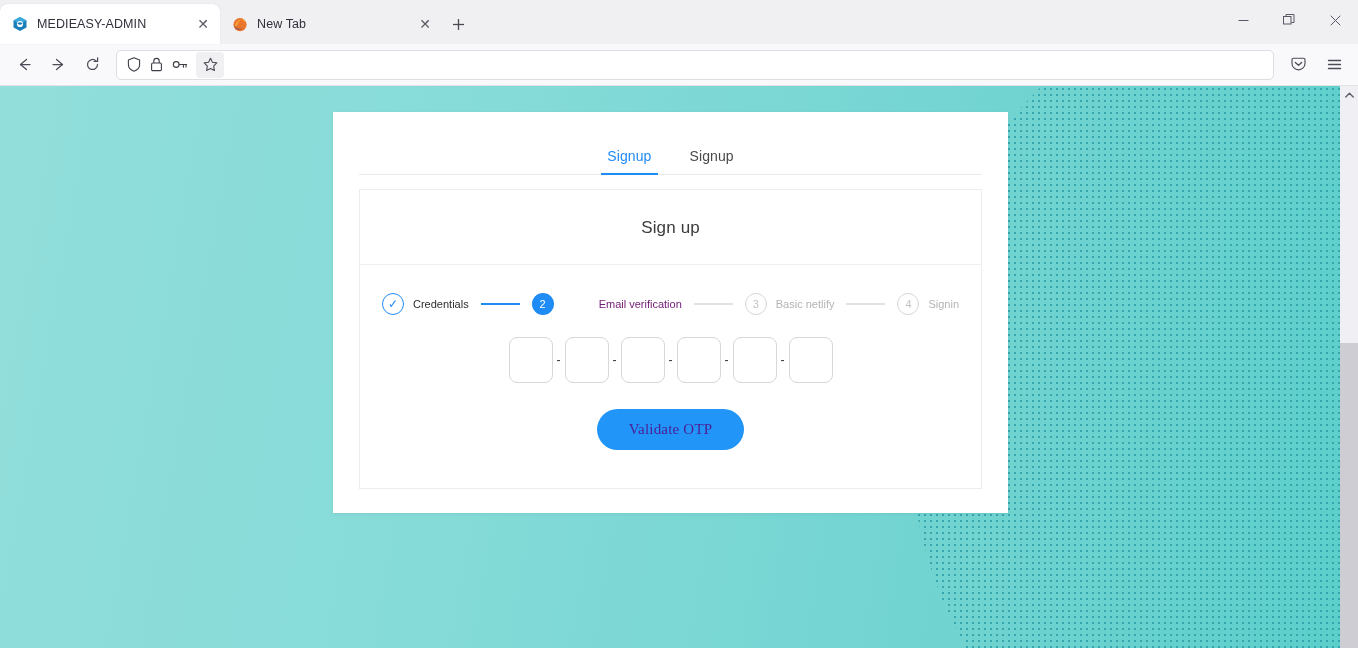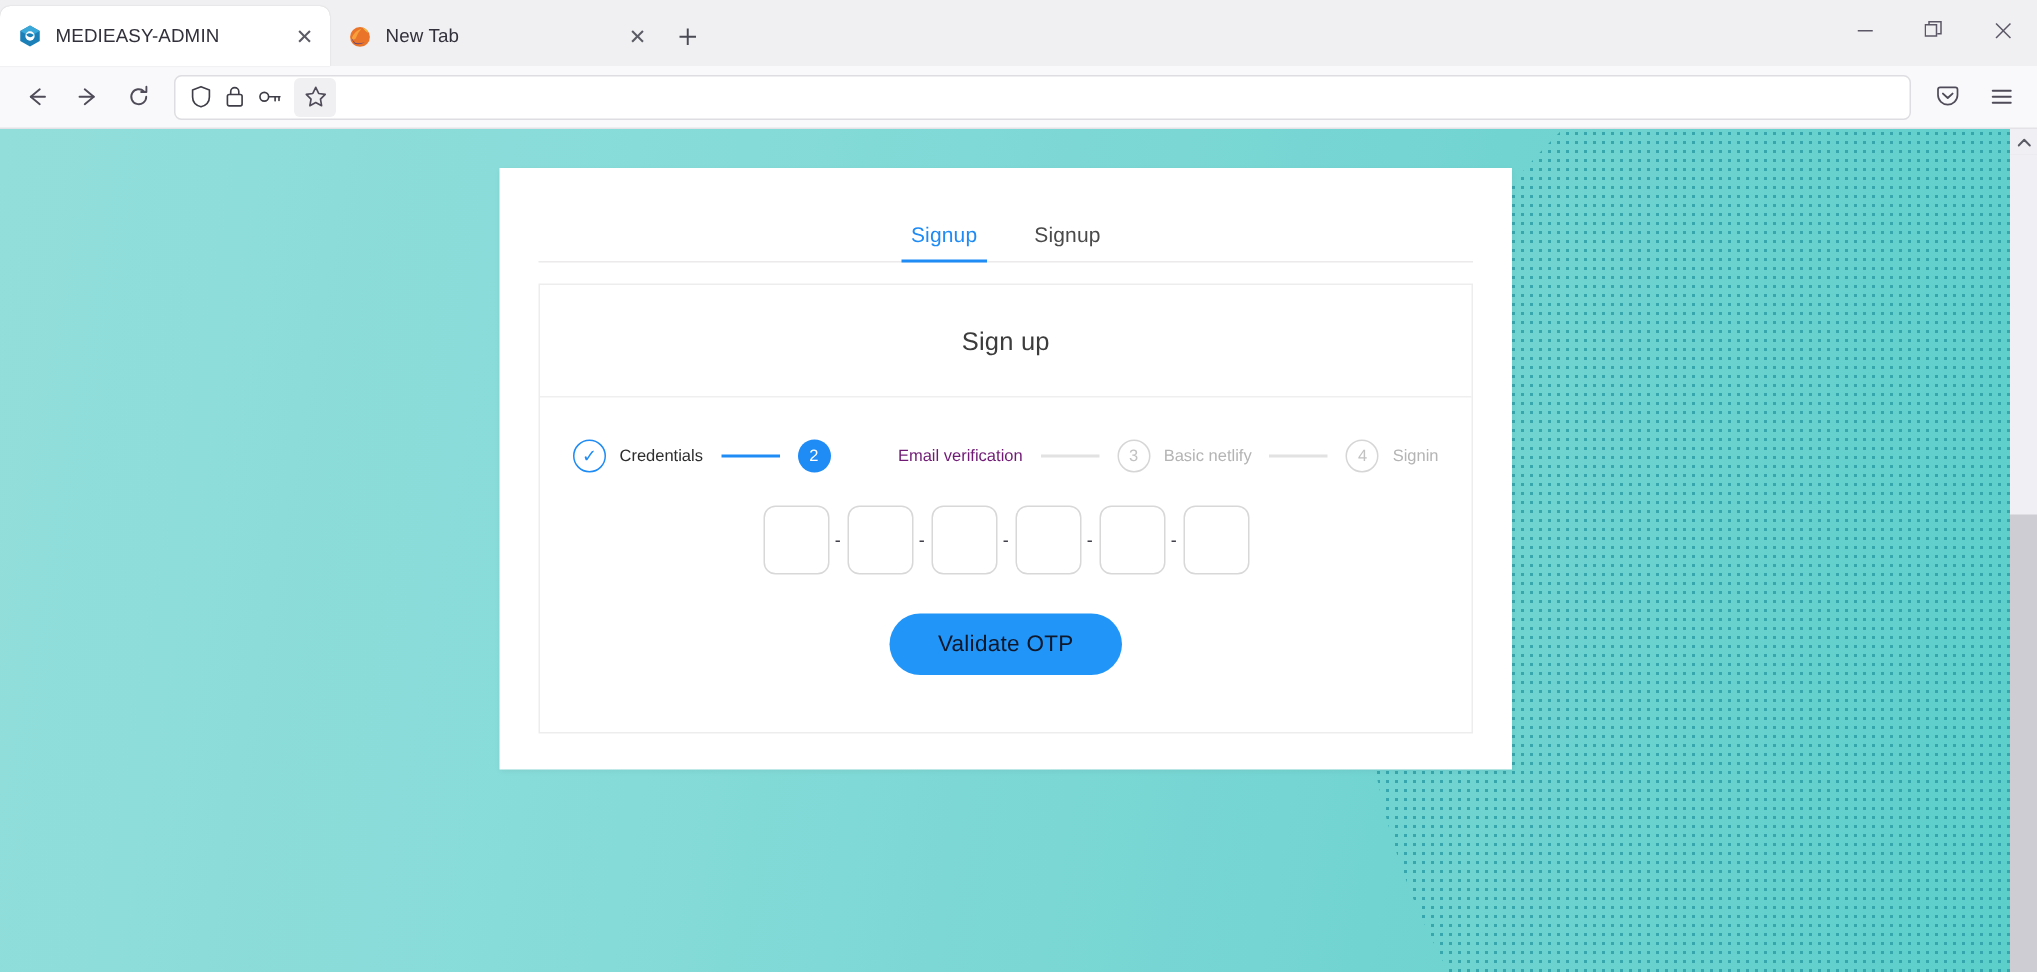--- a/index.html
+++ b/index.html
@@ -270,26 +270,26 @@
     width: 12px;
     text-align: center;
     color: #30313c;
     font-size: 12px;
     line-height: 1;
   }
 
   .btn-row { display: flex; justify-content: center; padding: 26px 0 38px; }
   .validate-btn {
     background: #2196f8;
-    color: #0f172a;
+    color: #4c1d95;
     border: none;
     border-radius: 22px;
     font-size: 15px;
     padding: 12px 32px;
-    font-family: Liberation Sans, sans-serif;
+    font-family: Liberation Serif, serif;
     letter-spacing: .2px;
   }
 
   svg { display: block; }
 </style>
 </head>
 <body>
 
 <div class="browser">
 

